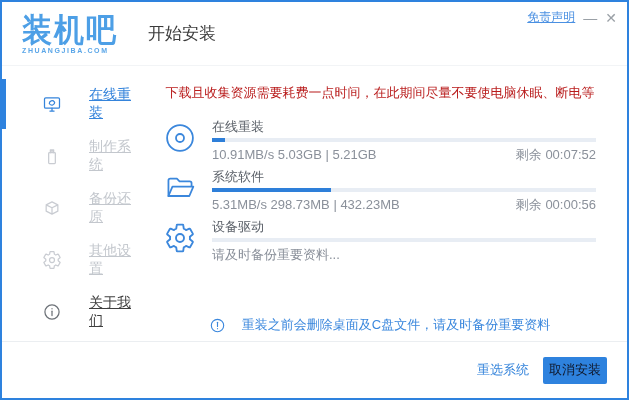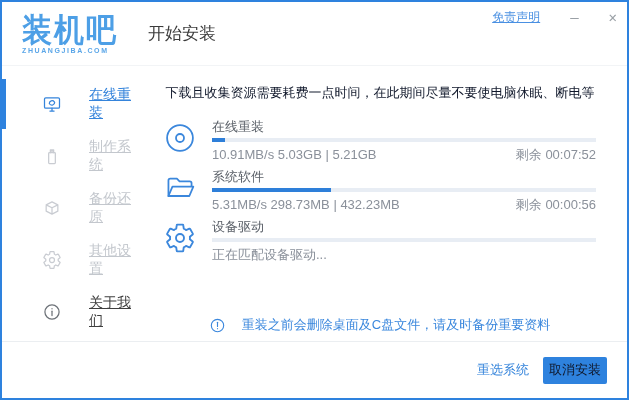--- a/index.html
+++ b/index.html
@@ -13,36 +13,36 @@
     position:relative; overflow:hidden;
   }
   
   .header { height:64px; flex:0 0 64px; display:flex; align-items:center; position:relative;
             border-bottom:1px solid #f2f4f6; }
   .logo { width:122px; padding-left:20px; display:flex; flex-direction:column; align-items:flex-start; }
   .logo-title { font-size:30px; font-weight:bold; color:#4d9fe6; letter-spacing:2px; line-height:32px;
                 transform:scaleY(1.08); }
   .logo-sub { font-size:7px; color:#5aa6e8; letter-spacing:1.6px; font-weight:bold; margin-top:1px; }
   .page-title { font-size:17px; color:#3c3c3c; margin-left:24px; }
-  .header-right { position:absolute; top:7px; right:10px; display:flex; align-items:center; gap:30px;font-family:Liberation Mono, monospace; }
+  .header-right { position:absolute; top:7px; right:10px; display:flex; align-items:center; gap:8px; }
   .disclaimer { font-size:12px; color:#4a90e2; text-decoration:underline; cursor:pointer; }
   .win-btn { font-size:14px; color:#9aa0a6; cursor:pointer; line-height:14px; }
   
   .middle { flex:1; display:flex; min-height:0; }
   .sidebar { width:130px; flex:0 0 130px; padding-top:12px; position:relative; }
   .side-item { height:52px; display:flex; align-items:center; position:relative; cursor:pointer; }
   .side-item .ind { position:absolute; left:0; top:1px; width:4px; height:50px; background:transparent; }
   .side-item.active .ind { background:#2e82de; }
   .side-icon { width:20px; height:20px; margin-left:40px; flex:0 0 20px; }
   .side-label { font-size:14px; color:#c3c7cd; margin-left:27px;text-decoration:underline; }
   .side-item.active .side-label { color:#3584db; }
   .side-item.dark .side-label { color:#3f3f3f; }
   
   .content { flex:1; padding:19px 31px 0 32px; display:flex; flex-direction:column; }
-  .tip { font-size:13px; color:#0f172a; text-align:center; line-height:15px; white-space:nowrap; }
+  .tip { font-size:13px; color:#b91c1c; text-align:center; line-height:15px; white-space:nowrap; }
   .tasks { margin-top:18px; }
   .task { display:flex; align-items:flex-start; margin-bottom:4px; }
   .task-icon { width:32px; height:32px; flex:0 0 32px; margin-top:4px; }
   .task-body { flex:1; margin-left:16px; }
   .task-name { font-size:13px; color:#5b6169; line-height:18px; margin-bottom:2px; }
   .task-bar { height:4px; background:#e8edf4; width:100%; overflow:hidden; }
   .task-fill { height:100%; background:#2e7fd9; width:0; }
   .task-meta { display:flex; justify-content:space-between; font-size:13px; color:#8a909a;
                line-height:18px; margin-top:4px; }
   
@@ -181,21 +181,21 @@
               <circle cx="12" cy="12" r="3"></circle>
               <path d="M19.4 13c.04-.33.06-.66.06-1s-.02-.67-.06-1l2.1-1.65a.5.5 0 0 0 .12-.64l-2-3.46a.5.5 0 0 0-.61-.22l-2.49 1a7 7 0 0 0-1.69-.98l-.38-2.65A.45.45 0 0 0 14 2h-4a.45.45 0 0 0-.44.4l-.38 2.65a7 7 0 0 0-1.69.98l-2.49-1a.5.5 0 0 0-.61.22l-2 3.46a.5.5 0 0 0 .12.64L4.6 11c-.04.33-.06.66-.06 1s.02.67.06 1l-2.1 1.65a.5.5 0 0 0-.12.64l2 3.46c.12.22.39.3.61.22l2.49-1c.52.4 1.08.73 1.69.98l.38 2.65c.03.22.23.4.44.4h4c.21 0 .41-.18.44-.4l.38-2.65a7 7 0 0 0 1.69-.98l2.49 1c.22.08.49 0 .61-.22l2-3.46a.5.5 0 0 0-.12-.64L19.4 13z"></path>
             </svg>
           </span>
           <div class="task-body">
             <div class="task-name">设备驱动</div>
             <div class="task-bar">
               <div class="task-fill" style="width: 0%;"></div>
             </div>
             <div class="task-meta">
-              <span>正在匹配设备驱动...</span>
+              <span>请及时备份重要资料...</span>
               <span></span>
             </div>
           </div>
         </div>
 
       </div>
 
       <div class="notice">
         <span class="notice-icon">
           <svg viewBox="0 0 16 16" width="15" height="15" fill="none" stroke="#3a87dd" stroke-width="1.2" stroke-linecap="round">

